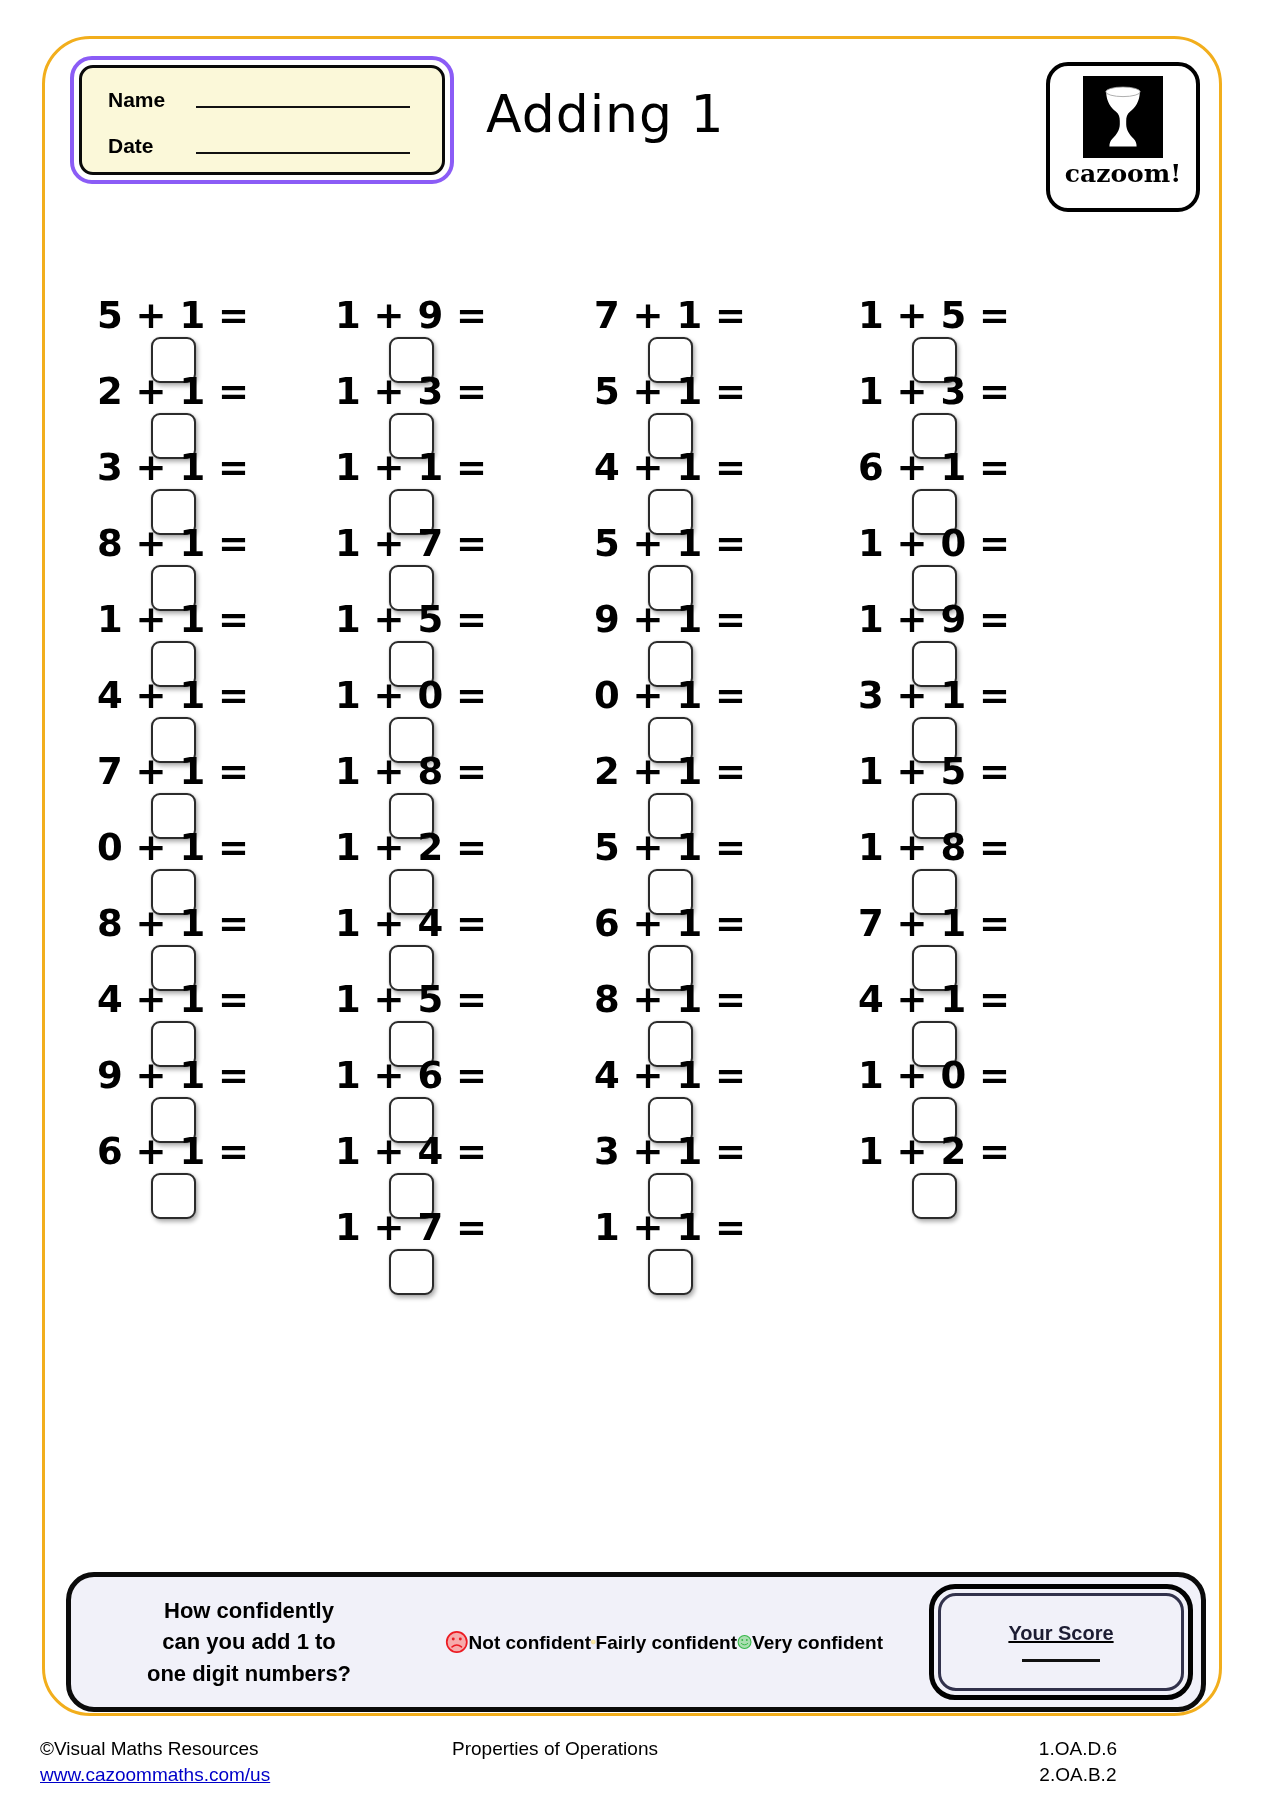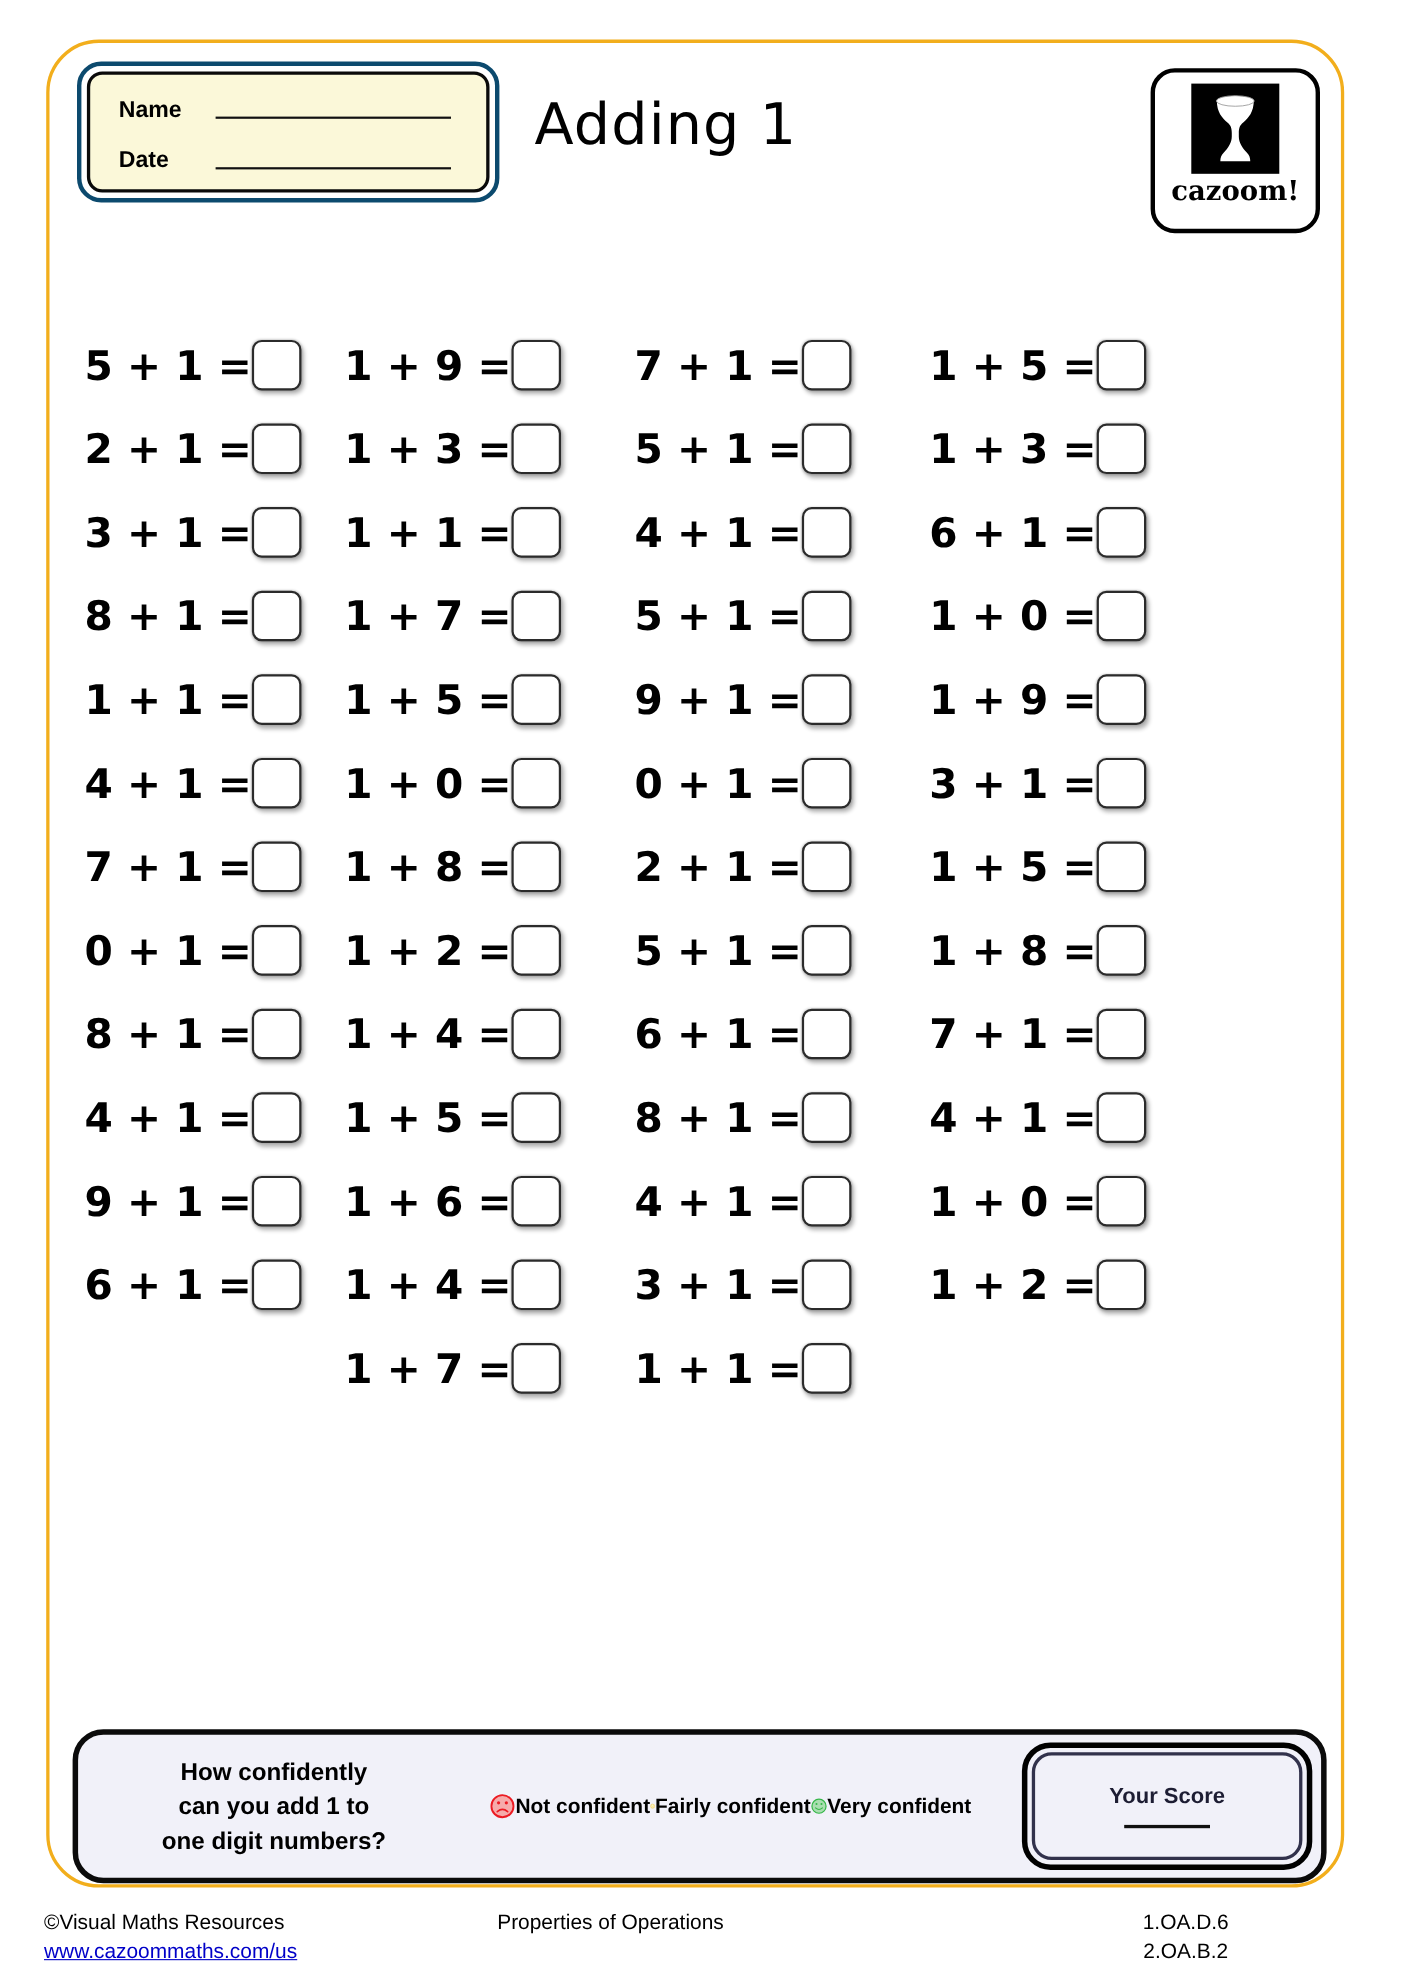--- a/index.html
+++ b/index.html
@@ -8,21 +8,21 @@
     width:1274px; height:1801px; background:#ffffff; position:relative;
     font-family:"Liberation Sans", sans-serif; color:#000;
   }
   .page-border {
     position:absolute; left:42px; top:36px; width:1180px; height:1680px;
     border:3px solid #F2AE1C; border-radius:48px;
   }
   
   .name-box-outer {
     position:absolute; left:70px; top:56px; width:384px; height:128px;
-    border:4px solid #0c4a6e; border-radius:22px; background:#fff; padding:5px;
+    border:4px solid #8b5cf6; border-radius:22px; background:#fff; padding:5px;
   }
   .name-box-inner {
     width:100%; height:100%; border:3px solid #0a0a0a; border-radius:14px;
     background:#FBF8D9; display:flex; flex-direction:column; justify-content:center;
     gap:16px; padding:0 26px;
   }
   .field-row { display:flex; align-items:flex-end; }
   .field-label { font-weight:bold; font-size:21px; width:76px; }
   .field-line { flex:1; border-bottom:2px solid #111; margin:0 6px 4px 12px; height:26px; }
   
@@ -38,21 +38,21 @@
   }
   .logo-drum { width:80px; height:82px; background:#000; display:flex; align-items:center; justify-content:center; }
   .logo-text { font-family:"DejaVu Serif", serif; font-weight:bold; font-size:25px; margin-top:1px; }
   
   .problems { position:absolute; top:294px; left:0; width:1274px; }
   .prob-col  { position:absolute; top:0; }
   #col-0 { left:72px;  width:202px; }
   #col-1 { left:312px; width:198px; }
   #col-2 { left:566px; width:208px; }
   #col-3 { left:826px; width:216px; }
-  .prob-row { height:76px; display:flex; align-items:center; justify-content:flex-end; }
+  .prob-row { height:76px; display:flex; align-items:center; justify-content:flex-start;flex-direction:column; }
   .prob-expr { font-family:"DejaVu Sans", sans-serif; font-weight:bold; font-size:37px; white-space:nowrap; }
   .answer-box {
     width:45px; height:46px; background:#fff; border:2px solid #2b2b2b; border-radius:9px;
     box-shadow:2px 3px 4px rgba(0,0,0,0.30), 0 0 2px rgba(0,0,0,0.18); flex:none;
   }
   
   .confidence-bar {
     position:absolute; left:66px; top:1572px; width:1140px; height:140px;
     border:5px solid #0b0b0b; border-radius:28px; background:#F1F1F9;
     display:flex; align-items:center;
@@ -61,21 +61,21 @@
   .conf-options { display:flex; margin-left:46px; }
   .conf-option { width:146px; display:flex; flex-direction:row; align-items:center; }
   .conf-option svg { width:72px; height:72px; display:block; }
   .conf-label { font-weight:bold; font-size:19px; margin-top:2px; white-space:nowrap; }
   .score-box-outer {
     margin-left:auto; margin-right:8px; width:264px; height:116px;
     border:5px solid #000; border-radius:26px; background:#F1F1F9; padding:4px;
   }
   .score-box-inner {
     width:100%; height:100%; border:3px solid #32324c; border-radius:18px;
-    display:flex; flex-direction:column; align-items:center; justify-content:center; gap:14px;
+    display:flex; flex-direction:column; align-items:center; justify-content:center; gap:14px;text-decoration:underline;
   }
   .score-label { font-weight:bold; font-size:20px; color:#1d1d33; }
   .score-line { width:78px; border-bottom:3px solid #111; height:2px; }
   
   .footer-left  { position:absolute; left:40px;  top:1736px; font-size:19px; line-height:1.35; }
   .footer-center{ position:absolute; left:330px; top:1736px; width:450px; text-align:center; font-size:19px; line-height:1.35; }
   .footer-right { position:absolute; right:157px; top:1736px; text-align:center; font-size:19px; line-height:1.35; }
   .footer-link  { color:#0000C8; text-decoration:underline; cursor:pointer; }
 </style>
 </head>

